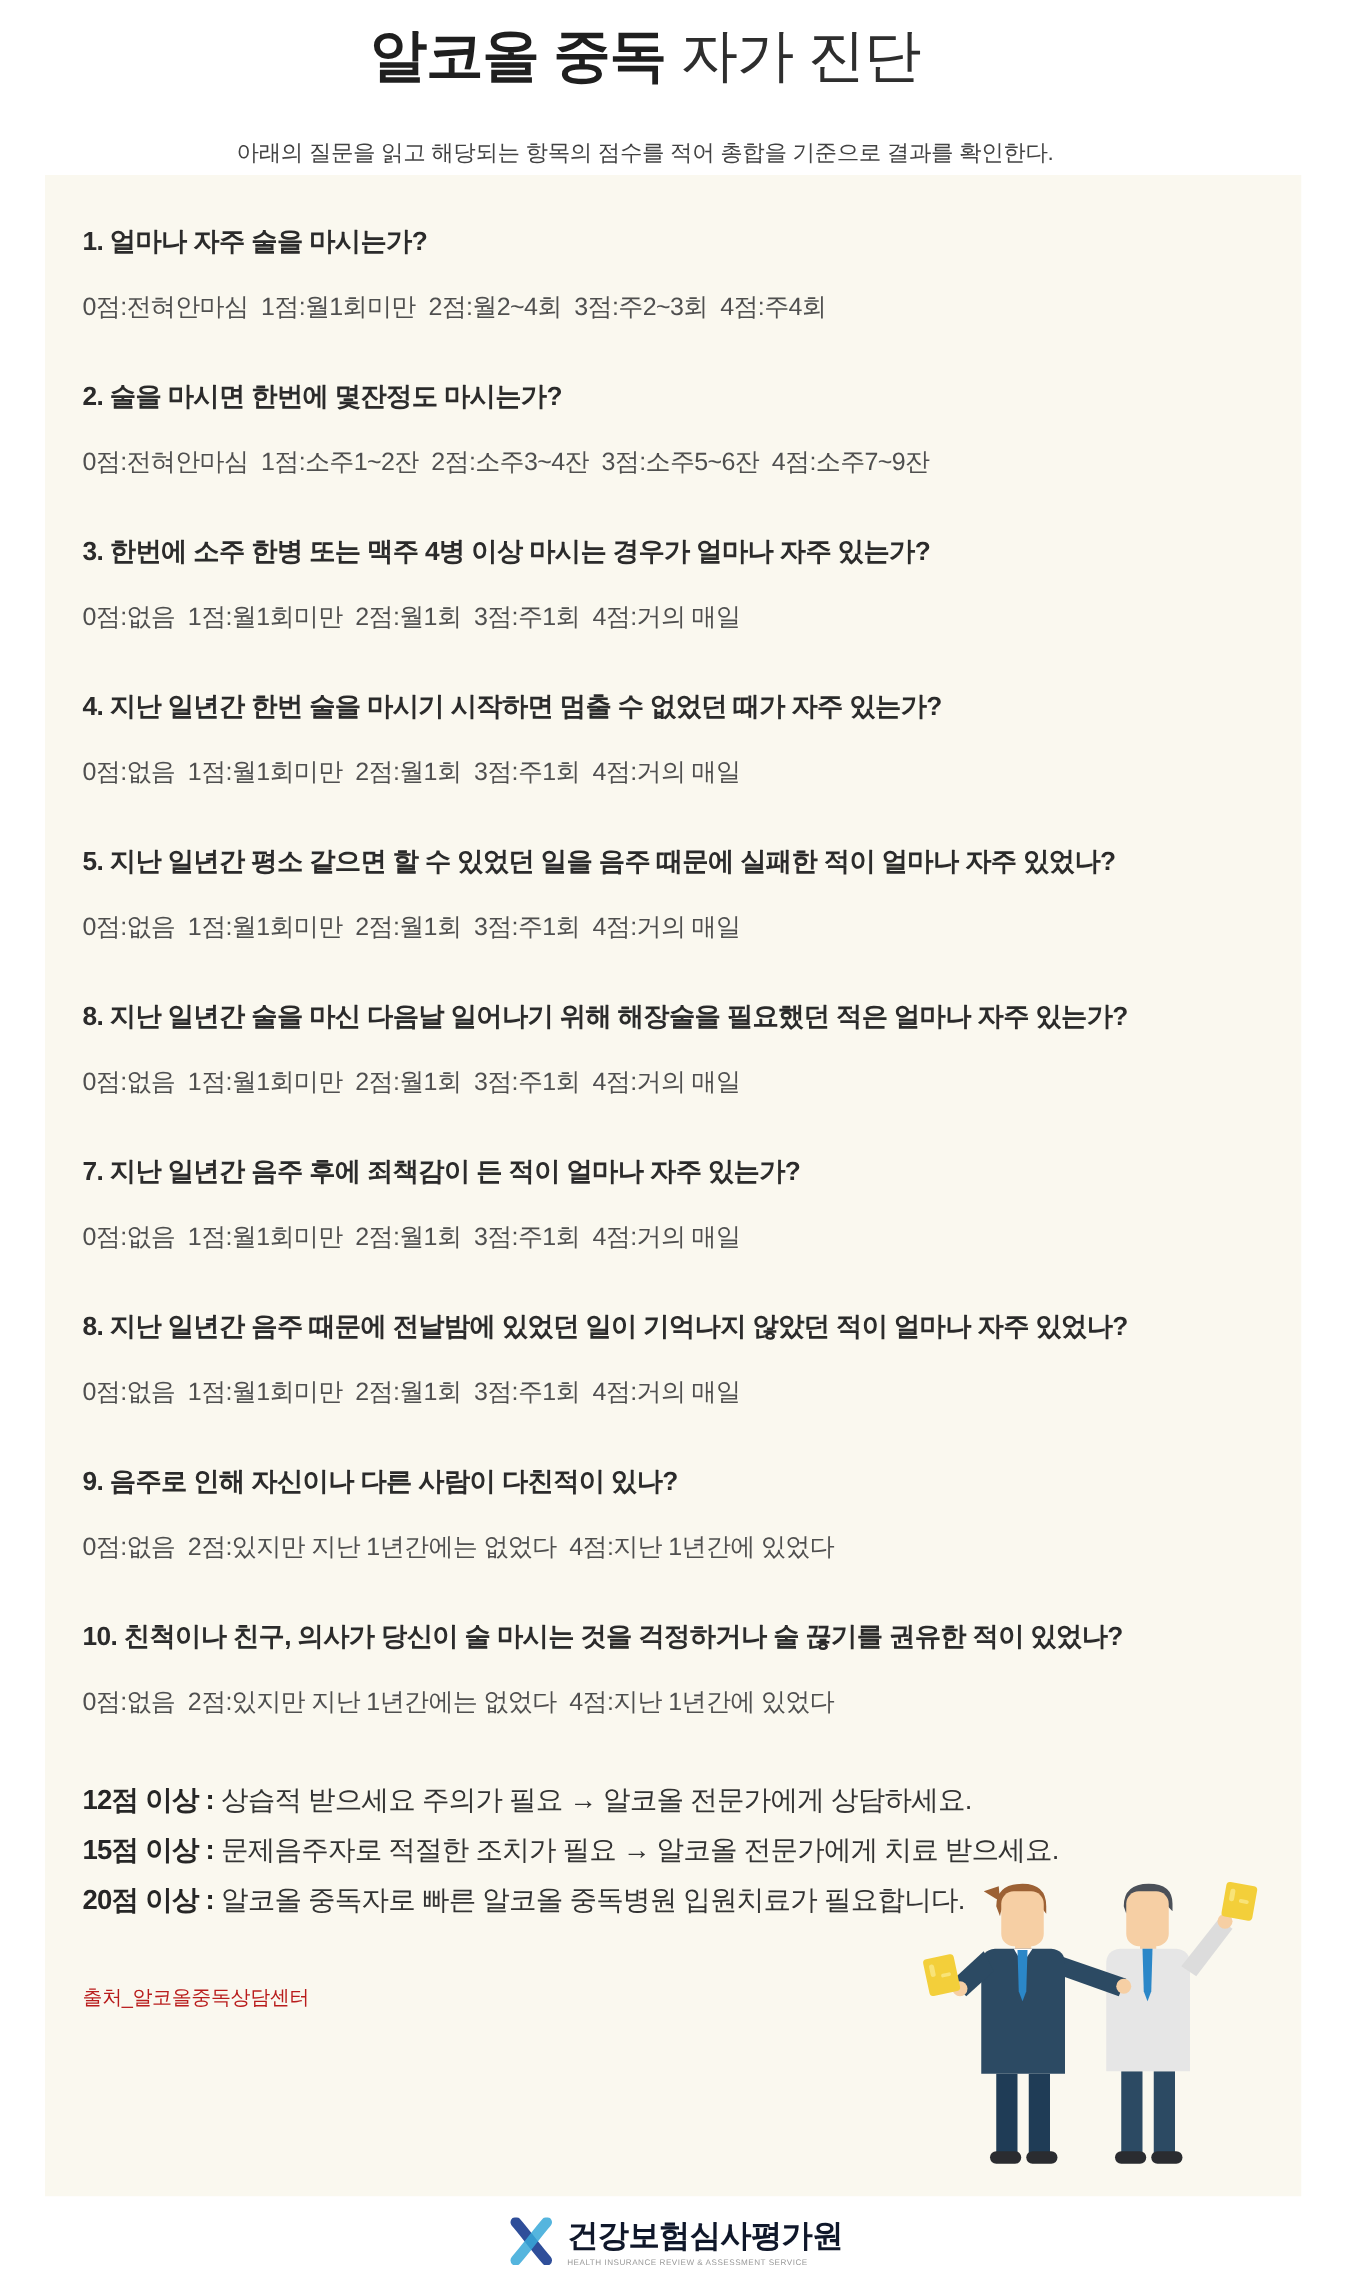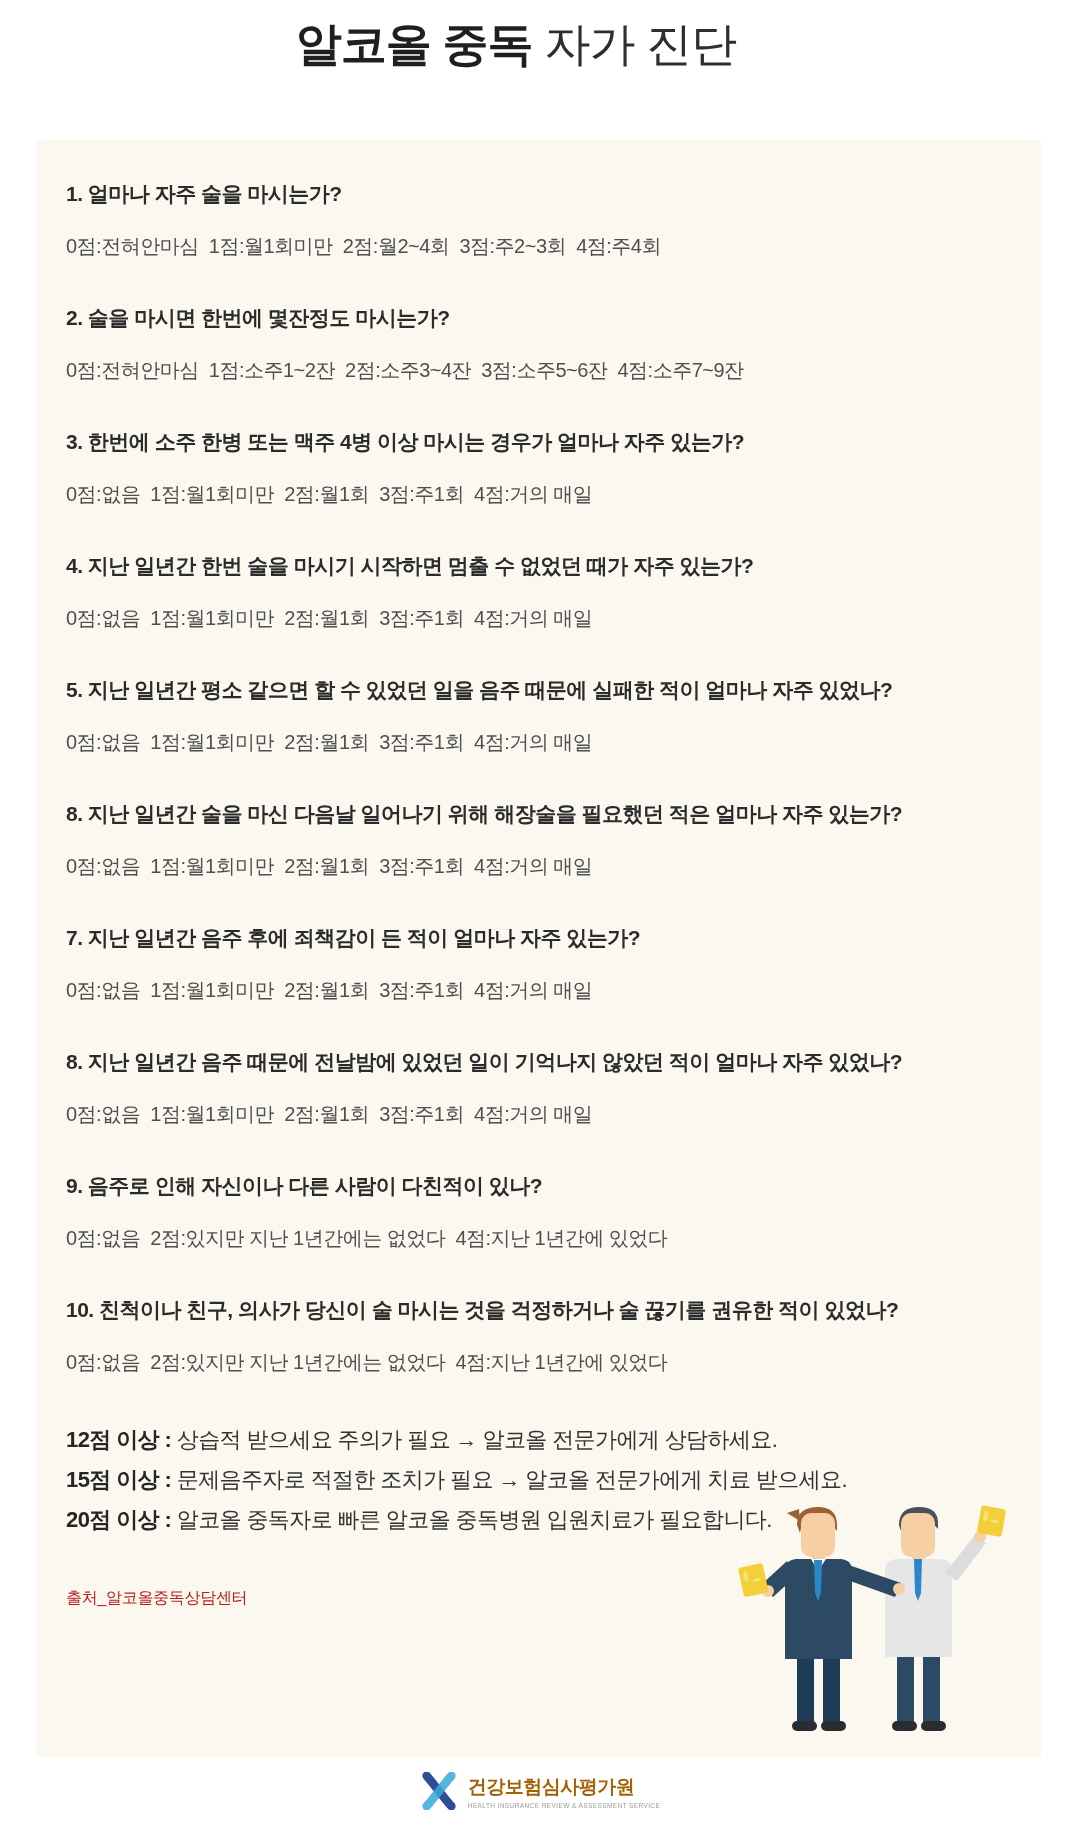--- a/index.html
+++ b/index.html
@@ -51,30 +51,31 @@
   
   .illustration { position: absolute; right: 28px; bottom: 18px; width: 290px; height: 240px; }
 
   
   .footer {
     position: absolute; left: 0; top: 1772px; width: 1080px;
     display: flex; align-items: center; justify-content: center; gap: 10px;
   }
   .logo-mark { width: 38px; height: 38px; }
   .logo-texts { display: flex; flex-direction: column; }
-  .logo-name { font-size: 19px; font-weight: 800; color: #a16207; letter-spacing: -0.5px; }
+  .logo-name { font-size: 25px; font-weight: 800; color: #0f172a; letter-spacing: -0.5px; }
   .logo-sub  { font-size: 6.5px; color: #9a9a9a; letter-spacing: 0.4px; margin-top: 2px; }
 </style>
 </head>
 <body>
 
 <div class="header">
   <div class="main-title">
     <span class="t-bold">알코올 중독</span><span class="t-reg"> 자가 진단</span>
   </div>
+  <div class="subtitle">아래의 질문을 읽고 해당되는 항목의 점수를 적어 총합을 기준으로 결과를 확인한다.</div>
 </div>
 
 <div class="card">
 
   <div class="q">
     <div class="q-title">1. 얼마나 자주 술을 마시는가?</div>
     <div class="q-options">0점:전혀안마심  1점:월1회미만  2점:월2~4회  3점:주2~3회  4점:주4회</div>
   </div>
   <div class="q">
     <div class="q-title">2. 술을 마시면 한번에 몇잔정도 마시는가?</div>

